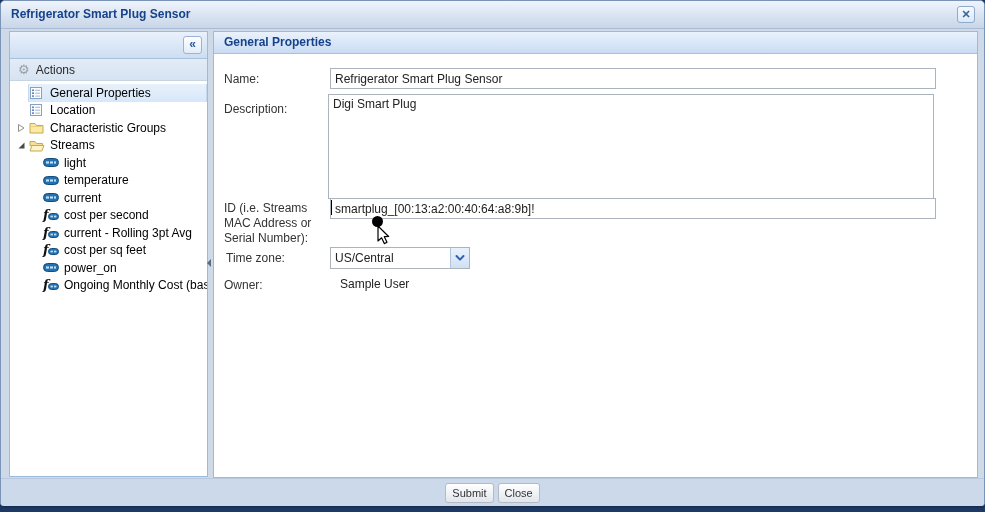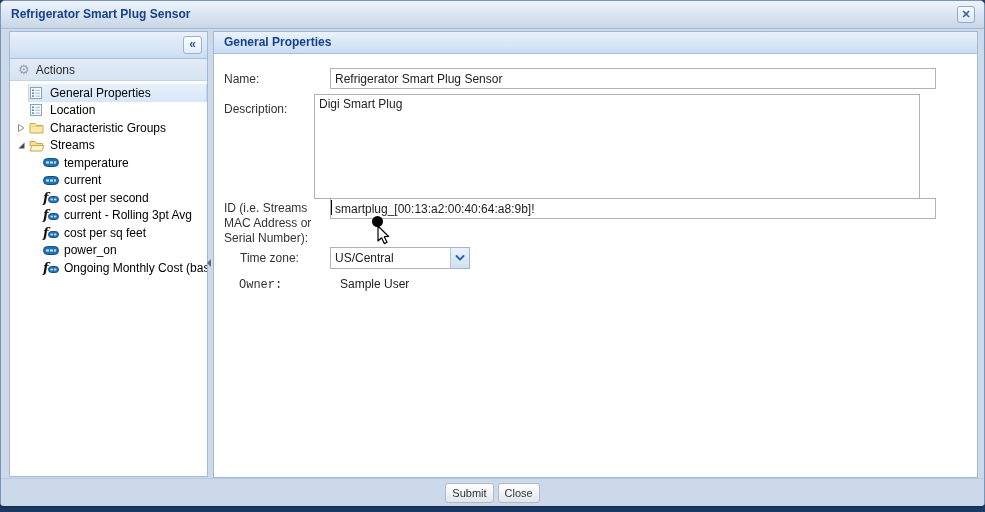--- a/index.html
+++ b/index.html
@@ -232,20 +232,34 @@
           <span class="expander"></span>
           <span class="inner">
             <span class="ticon">
               <svg width="16" height="9" viewBox="0 0 16 9">
                 <rect x="0.5" y="0.5" width="15" height="8" rx="4" fill="#2271b3" stroke="#14507f"></rect>
                 <rect x="3" y="3.4" width="3" height="2.2" fill="#bfe0f5"></rect>
                 <rect x="7" y="3.4" width="3" height="2.2" fill="#bfe0f5"></rect>
                 <rect x="11" y="3.4" width="2" height="2.2" fill="#bfe0f5"></rect>
               </svg>
             </span>
+            <span class="tlabel">light</span>
+          </span>
+        </div>
+        <div class="tree-row lvl2">
+          <span class="expander"></span>
+          <span class="inner">
+            <span class="ticon">
+              <svg width="16" height="9" viewBox="0 0 16 9">
+                <rect x="0.5" y="0.5" width="15" height="8" rx="4" fill="#2271b3" stroke="#14507f"></rect>
+                <rect x="3" y="3.4" width="3" height="2.2" fill="#bfe0f5"></rect>
+                <rect x="7" y="3.4" width="3" height="2.2" fill="#bfe0f5"></rect>
+                <rect x="11" y="3.4" width="2" height="2.2" fill="#bfe0f5"></rect>
+              </svg>
+            </span>
             <span class="tlabel">temperature</span>
           </span>
         </div>
         <div class="tree-row lvl2">
           <span class="expander"></span>
           <span class="inner">
             <span class="ticon">
               <svg width="16" height="9" viewBox="0 0 16 9">
                 <rect x="0.5" y="0.5" width="15" height="8" rx="4" fill="#2271b3" stroke="#14507f"></rect>
                 <rect x="3" y="3.4" width="3" height="2.2" fill="#bfe0f5"></rect>
@@ -341,36 +355,36 @@
     <div class="mini-arrow"></div>
   </div>
 
   <div class="main">
     <div class="main-header">General Properties</div>
 
     <span class="flabel" style="left:10px;top:40px;">Name:</span>
     <input class="tinput" style="left: 116px; top: 36px; width: 606px; height: 21px;" type="text" value="Refrigerator Smart Plug Sensor">
 
     <span class="flabel" style="left:10px;top:70px;">Description:</span>
-    <textarea class="tinput" style="left: 100px; top: 62px; width: 606px; height: 105px;">Digi Smart Plug</textarea>
+    <textarea class="tinput" style="left: 114px; top: 62px; width: 606px; height: 105px;">Digi Smart Plug</textarea>
 
     <span class="flabel" style="left:10px;top:169px;width:100px;">ID (i.e. Streams MAC Address or Serial Number):</span>
     <input class="tinput" style="left: 116px; top: 166px; width: 606px; height: 21px;" type="text" value="smartplug_[00:13:a2:00:40:64:a8:9b]!">
 
-    <span class="flabel" style="left:26px;top:219px;">Time zone:</span>
+    <span class="flabel" style="left:12px;top:219px;">Time zone:</span>
     <div class="selectbox" style="left:116px;top:215px;width:140px;height:22px;justify-content:space-between;">
       <span class="sel-text">US/Central</span>
       <span class="sel-trigger">
         <svg width="12" height="10" viewBox="0 0 12 10">
           <path d="M2.5 3 L6 6.6 L9.5 3" fill="none" stroke="#2f62a8" stroke-width="2" stroke-linecap="round" stroke-linejoin="round"></path>
         </svg>
       </span>
     </div>
 
-    <span class="flabel" style="left:25px;top:246px;font-family:Liberation Mono, monospace;">Owner:</span>
+    <span class="flabel" style="left:10px;top:246px;">Owner:</span>
     <span class="owner-value" style="left:116px;top:245px;margin-left:10px;">Sample User</span>
   </div>
 
   <div class="footer">
     <button class="btn">Submit</button>
     <button class="btn">Close</button>
   </div>
 
   <div class="caret"></div>
   <div class="click-dot"></div>

